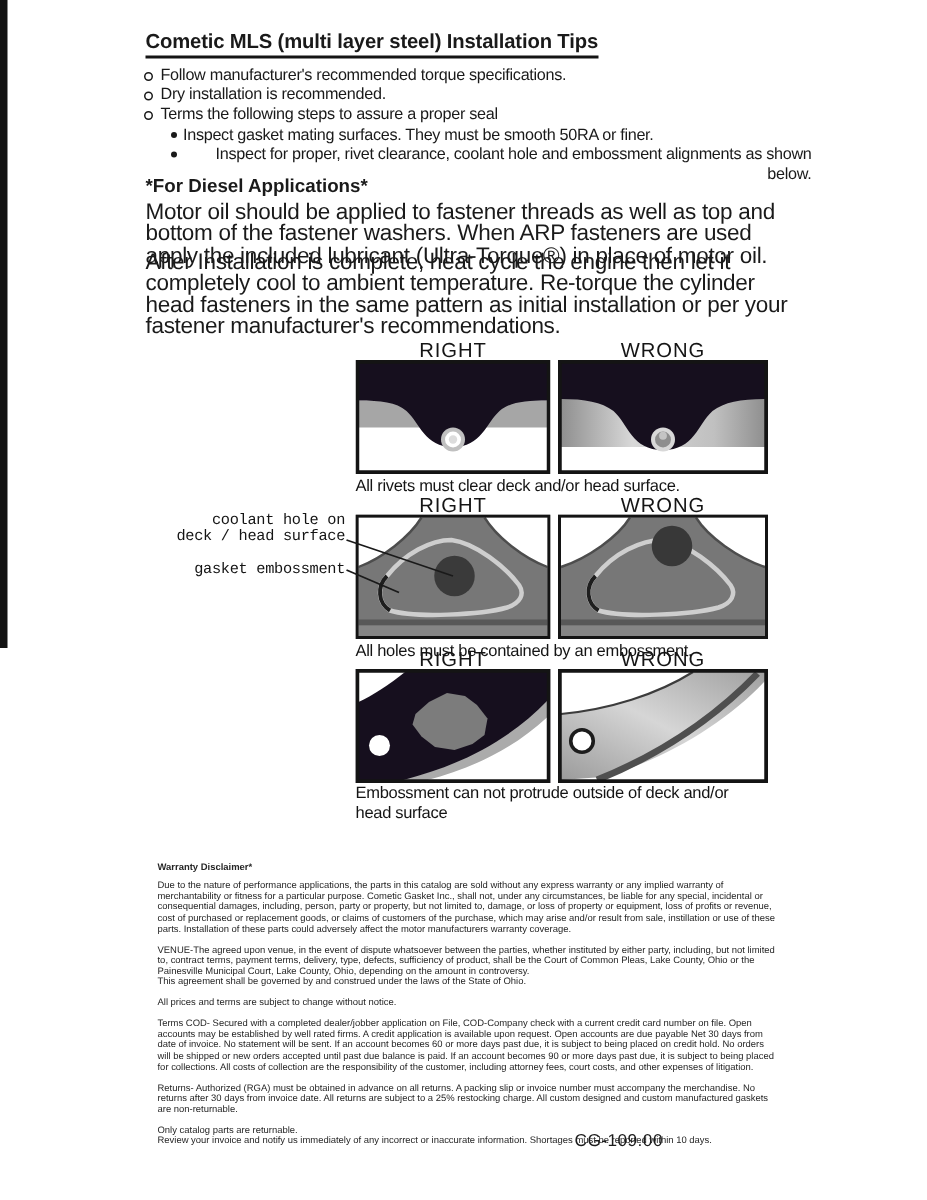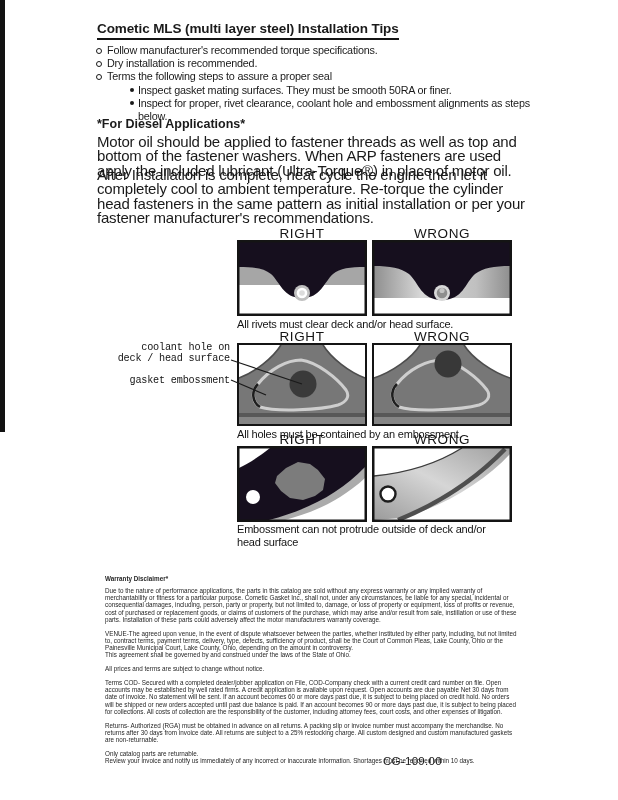--- a/index.html
+++ b/index.html
@@ -6,24 +6,24 @@
   .page{
     position:relative;width:618px;height:800px;background:#ffffff;overflow:hidden;
     font-family:"Liberation Sans",sans-serif;color:#1a1a1a;
   }
   .abs{position:absolute;}
   .leftbar{left:0;top:0;width:5px;height:432px;background:#121212;}
   .doc-title{
     left:97px;top:19px;font-size:13.5px;font-weight:700;letter-spacing:-0.1px;
     border-bottom:2px solid #141414;padding-bottom:2px;display:inline-block;
   }
-  .bullets{left:96px;top:44px;width:445px;font-size:10.8px;line-height:13.2px;letter-spacing:-0.2px;}
+  .bullets{left:96px;top:44px;width:445px;font-size:10.8px;line-height:13.2px;letter-spacing:-0.2px;text-align:right;}
   .b-row{display:flex;align-items:flex-start;}
   .b-dot{width:4px;height:4px;border:1px solid #1a1a1a;border-radius:50%;margin:4px 5px 0 0;flex:0 0 auto;}
-  .sb-row{display:flex;align-items:flex-start;margin-left:34px;}
+  .sb-row{display:flex;align-items:flex-start;margin-left:18px;}
   .sb-dot{width:4px;height:4px;background:#1a1a1a;border-radius:50%;margin:4px 4px 0 0;flex:0 0 auto;}
   .diesel-h{left:97px;top:117px;font-size:12.5px;font-weight:700;}
   .para{left:97px;top:135px;width:434px;font-size:15px;line-height:14.4px;letter-spacing:-0.2px;}
   .para2{top:168px;}
   .note{left:97px;top:208px;font-size:10.8px;letter-spacing:-0.2px;}
   .dlabel{font-size:13.5px;letter-spacing:0.6px;text-align:center;color:#151515;}
   .caption{font-size:11px;letter-spacing:-0.2px;color:#141414;}
   .ann{font-size:10.2px;line-height:11.4px;text-align:right;letter-spacing:-0.2px;color:#141414;font-family:Liberation Mono, monospace;}
   .warranty{left:105px;top:575px;width:414px;font-size:6.3px;line-height:7.25px;color:#262626;letter-spacing:0;}
   .warranty .w-h{font-weight:700;margin-bottom:4.5px;}
@@ -55,21 +55,21 @@
     <div class="b-row">
       <span class="b-dot"></span>
       <span>Terms the following steps to assure a proper seal</span>
     </div>
     <div class="sb-row">
       <span class="sb-dot"></span>
       <span>Inspect gasket mating surfaces.  They must be smooth 50RA or finer.</span>
     </div>
     <div class="sb-row">
       <span class="sb-dot"></span>
-      <span>Inspect for proper, rivet clearance, coolant hole and embossment alignments as steps below.</span>
+      <span>Inspect for proper, rivet clearance, coolant hole and embossment alignments as shown below.</span>
     </div>
   </div>
 
   <div class="abs diesel-h">*For Diesel Applications*</div>
   <div class="abs para">Motor oil should be applied to fastener threads as well as top and bottom of the fastener washers. When ARP fasteners are used apply the included lubricant (Ultra-Torque®) in place of motor oil.</div>
   <div class="abs para para2">After Installation is complete, heat cycle the engine then let it completely cool to ambient temperature. Re-torque the cylinder head fasteners in the same pattern as initial installation or per your fastener manufacturer's recommendations.</div>
 
   <div class="abs dlabel" style="left:237px;top:226px;width:130px;">RIGHT</div>
   <div class="abs dlabel" style="left:372px;top:226px;width:140px;">WRONG</div>
 

